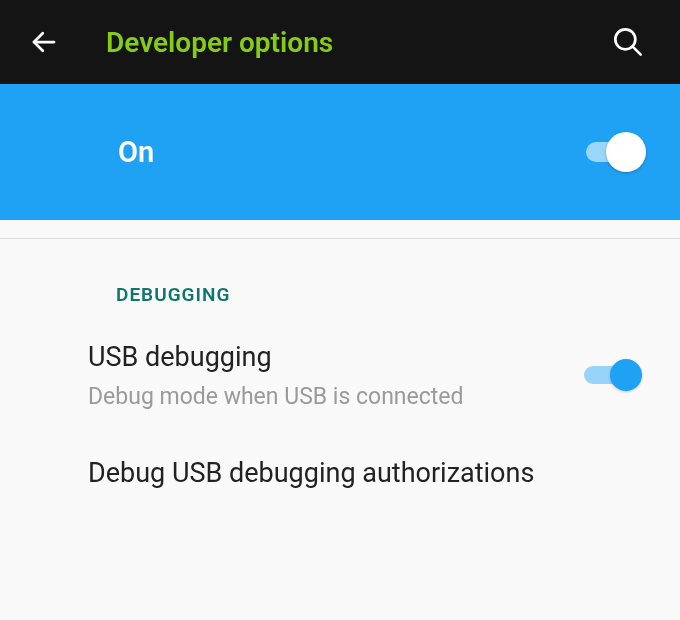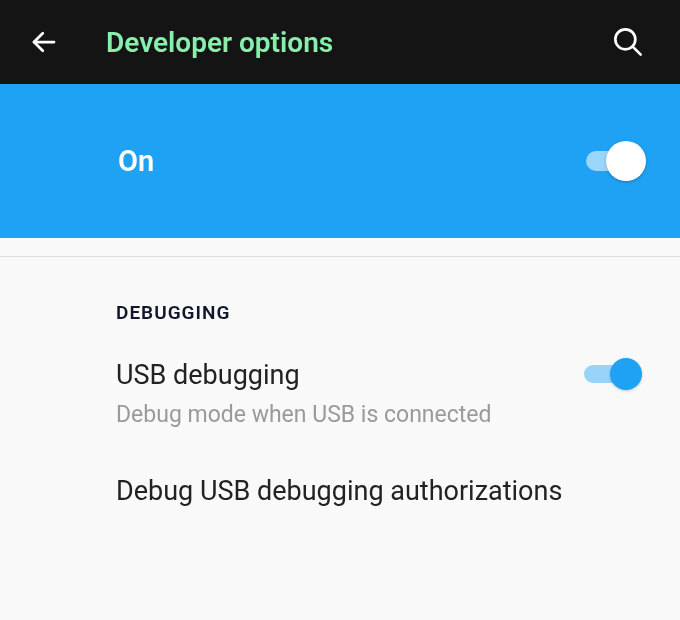--- a/index.html
+++ b/index.html
@@ -23,37 +23,37 @@
     }
     .back-arrow {
       width: 32px;
       height: 32px;
       display: flex;
       align-items: center;
       justify-content: center;
       cursor: pointer;
     }
     .page-title {
-      color: #86efac;
+      color: #84cc16;
       font-size: 28px;
       font-weight: 600;
       margin-left: 46px;
       flex: 1;
     }
     .search-icon-wrap {
       width: 40px;
       height: 40px;
       display: flex;
       align-items: center;
       justify-content: center;
       cursor: pointer;
     }
     .status-bar {
       background: #1fa2f3;
-      height: 154px;
+      height: 136px;
       display: flex;
       align-items: center;
       padding: 0 38px 0 118px;
     }
     .status-label {
       color: #ffffff;
       font-size: 29px;
       font-weight: 600;
       flex: 1;
     }
@@ -81,30 +81,30 @@
       background: #ffffff;
       border-radius: 50%;
       box-shadow: 0 1px 3px rgba(0,0,0,0.25);
     }
     .divider {
       height: 1px;
       background: #dcdcdc;
       margin-top: 18px;
     }
     .section-header {
-      color: #0f172a;
+      color: #0f766e;
       font-size: 19px;
       font-weight: 600;
       letter-spacing: 1px;
       padding: 44px 0 0 116px;
     }
     .setting-item {
       display: flex;
-      align-items: flex-start;
-      padding: 34px 38px 0 116px;
+      align-items: center;
+      padding: 34px 38px 0 88px;
     }
     .setting-text {
       flex: 1;
     }
     .setting-title {
       color: #222222;
       font-size: 27px;
       font-weight: 400;
       line-height: 1.3;
     }

